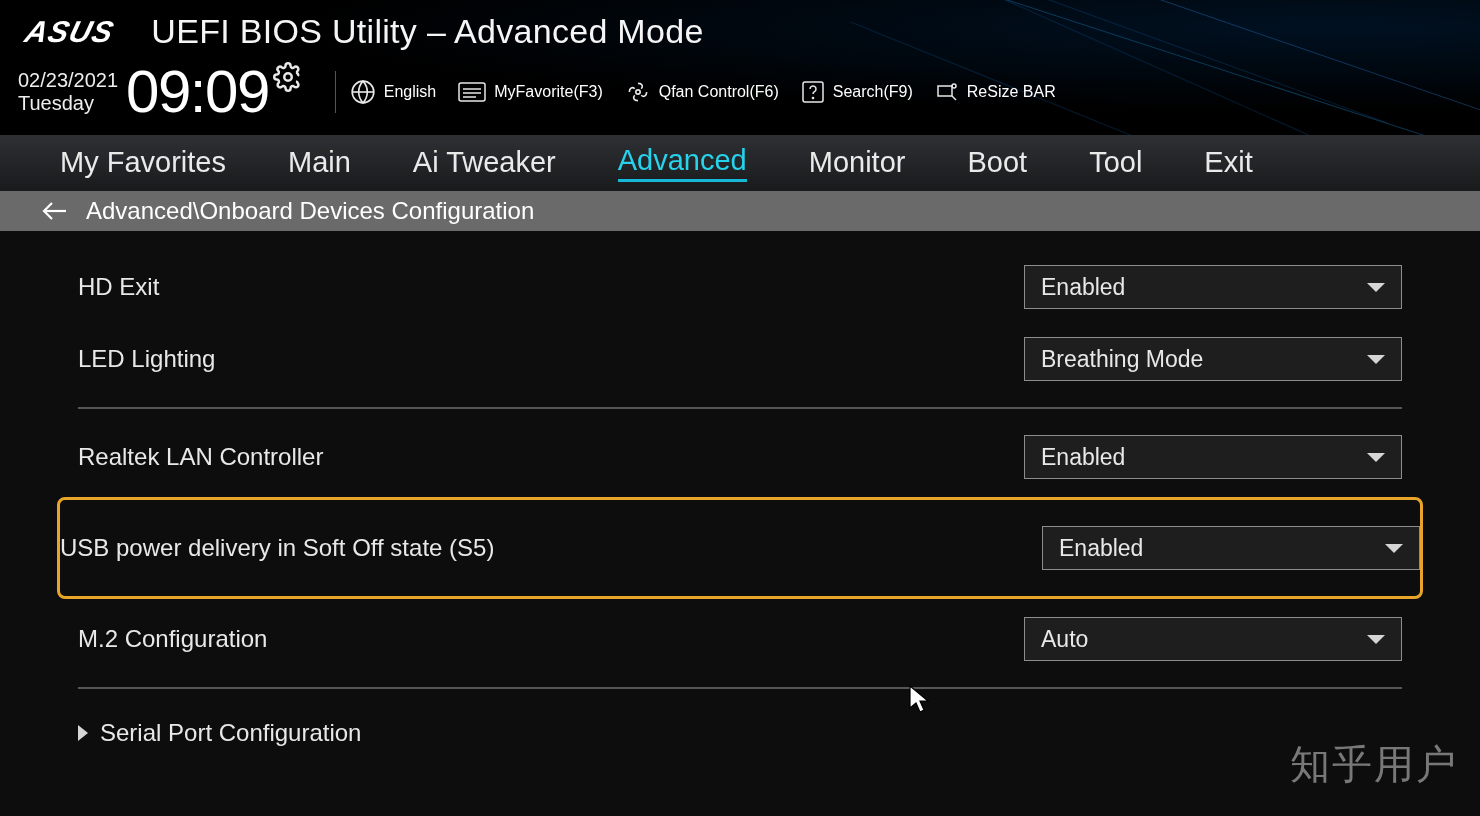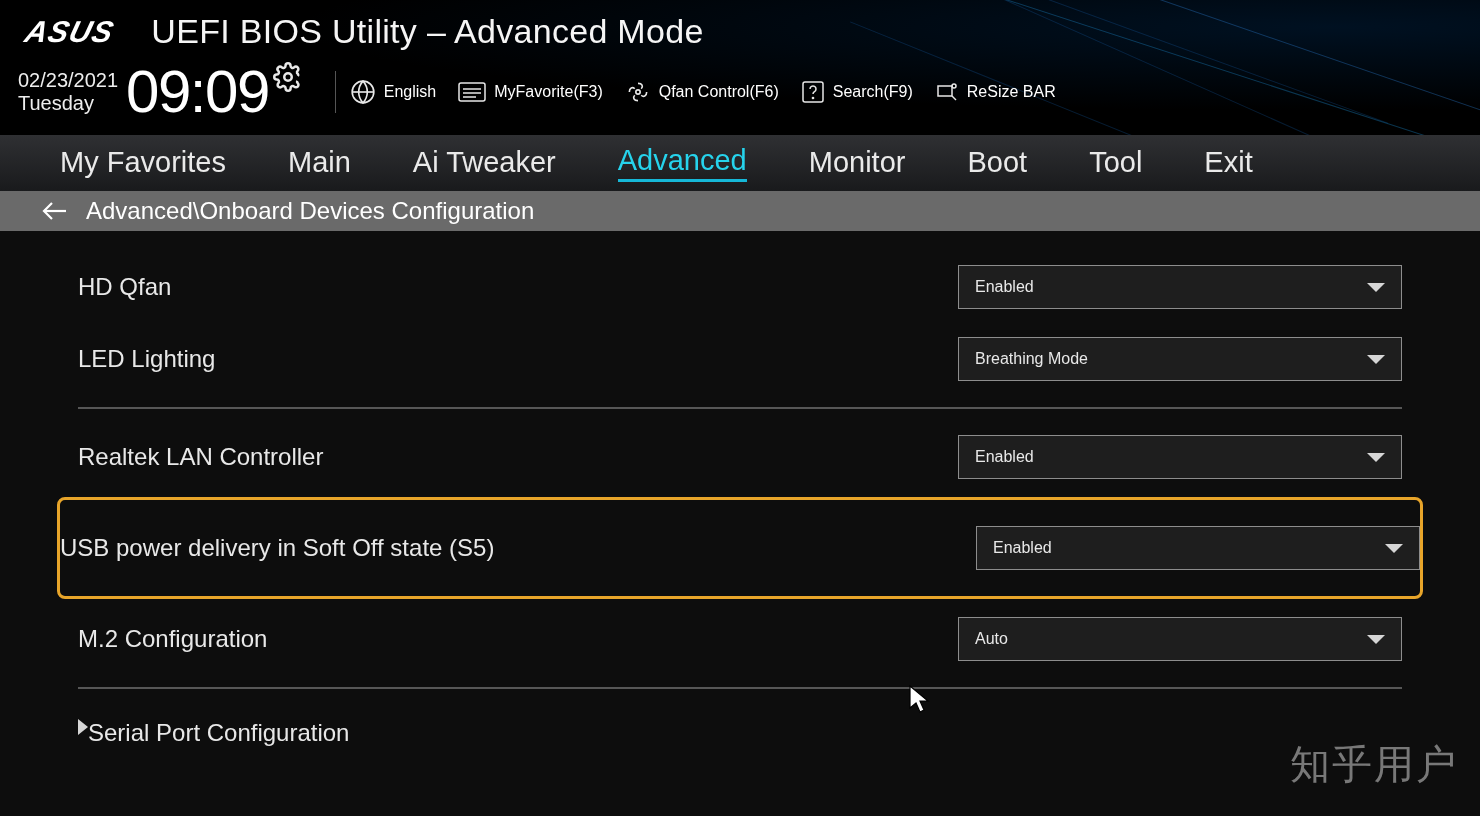--- a/index.html
+++ b/index.html
@@ -128,46 +128,46 @@
   color: #e8e8e8;
 }
 .setting .label { flex: 1; }
 .setting.highlight {
   border: 3px solid #e8a52a;
   border-radius: 8px;
   padding: 26px 0;
   margin: 4px -3px;
 }
 .dropdown {
-  width: 444px;
+  width: 378px;
   height: 44px;
   border: 1px solid #8d8d8d;
   background: #1e1e1e;
   display: flex;
   align-items: center;
   justify-content: space-between;
   padding: 0 16px;
-  font-size: 16px;
+  font-size: 23px;
   cursor: pointer;
 }
 .dropdown .caret {
   width: 0; height: 0;
   border-left: 9px solid transparent;
   border-right: 9px solid transparent;
   border-top: 9px solid #d6d6d6;
 }
 .divider {
   height: 2px;
   background: #565656;
   margin: 12px 18px;
 }
 .sub-item {
   display: flex;
-  align-items: flex-start;
-  gap: 0;
+  align-items: center;
+  gap: 12px;
   font-size: 24px;
   padding: 18px 18px 0 18px;
   cursor: pointer;
 }
 .sub-item .chev {
   width: 0; height: 0;
   border-top: 8px solid transparent;
   border-bottom: 8px solid transparent;
   border-left: 10px solid #d6d6d6;
 }
@@ -277,21 +277,21 @@
   <svg width="26" height="20" viewBox="0 0 26 20" fill="none" stroke="#fff" stroke-width="2.2">
       <line x1="2" y1="10" x2="24" y2="10"></line>
       <polyline points="10,2 2,10 10,18"></polyline>
     </svg>
   <span>Advanced\Onboard Devices Configuration</span>
 </div>
 
 <div class="content">
   <div id="group1">
       <div class="setting">
-        <div class="label">HD Qfan</div>
+        <div class="label">HD Exit</div>
         <div class="dropdown">
           <span>Enabled</span>
           <span class="caret"></span>
         </div>
       </div>
       <div class="setting">
         <div class="label">LED Lighting</div>
         <div class="dropdown">
           <span>Breathing Mode</span>
           <span class="caret"></span>

